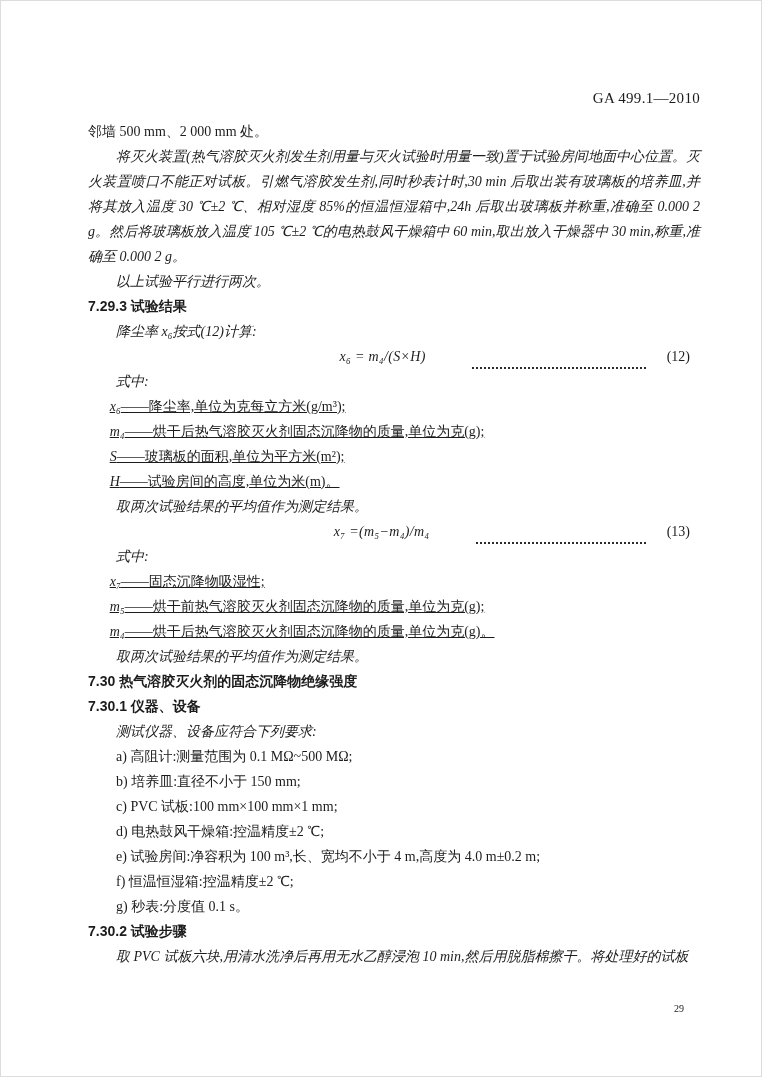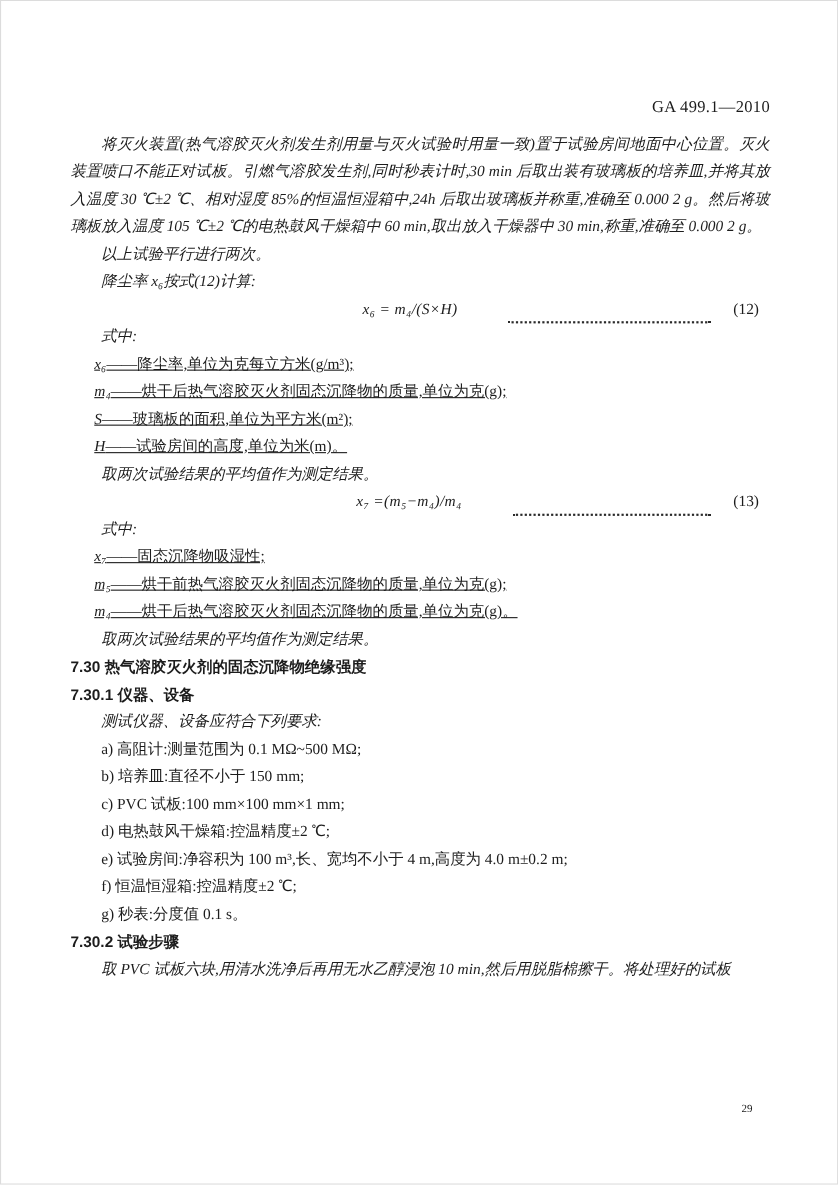--- a/index.html
+++ b/index.html
@@ -1,20 +1,20 @@
 <!DOCTYPE html>
 <html><head>
 <meta charset="utf-8">
 <style>
   html,body{margin:0;padding:0;background:#fff;}
   .page{
     position:relative;
     width:762px;height:1077px;
     box-sizing:border-box;
-    padding:86px 62px 0 64px;
+    padding:86px 62px 0 88px;
     background:#fff;
     box-shadow:0 0 0 1px #dcdcdc inset;
     font-family:"Liberation Serif", serif;
     font-size:14px;
     line-height:25px;
     color:#1c1c1c;
     overflow:hidden;
   }
   .hdr{
     text-align:right;
@@ -58,23 +58,25 @@
     font-size:10px;
   }
 </style>
 </head>
 <body>
 
 <div class="page">
 
   <div class="hdr">GA 499.1—2010</div>
 
+  <p>邻墙 500 mm、2 000 mm 处。</p>
   <p class="ind">将灭火装置(热气溶胶灭火剂发生剂用量与灭火试验时用量一致)置于试验房间地面中心位置。灭火装置喷口不能正对试板。引燃气溶胶发生剂,同时秒表计时,30 min 后取出装有玻璃板的培养皿,并将其放入温度 30 ℃±2 ℃、相对湿度 85%的恒温恒湿箱中,24h 后取出玻璃板并称重,准确至 0.000 2 g。然后将玻璃板放入温度 105 ℃±2 ℃的电热鼓风干燥箱中 60 min,取出放入干燥器中 30 min,称重,准确至 0.000 2 g。</p>
   <p class="ind">以上试验平行进行两次。</p>
 
+  <h3>7.29.3 试验结果</h3>
   <p class="ind">降尘率 x₆按式(12)计算:</p>
 
   <div class="formula-row">
     <span class="fsp"></span>
     <span class="formula">x₆ = m₄/(S×H)</span>
     <span class="leader"></span>
     <span class="fnum">(12)</span>
   </div>
 
   <p class="ind">式中:</p>

